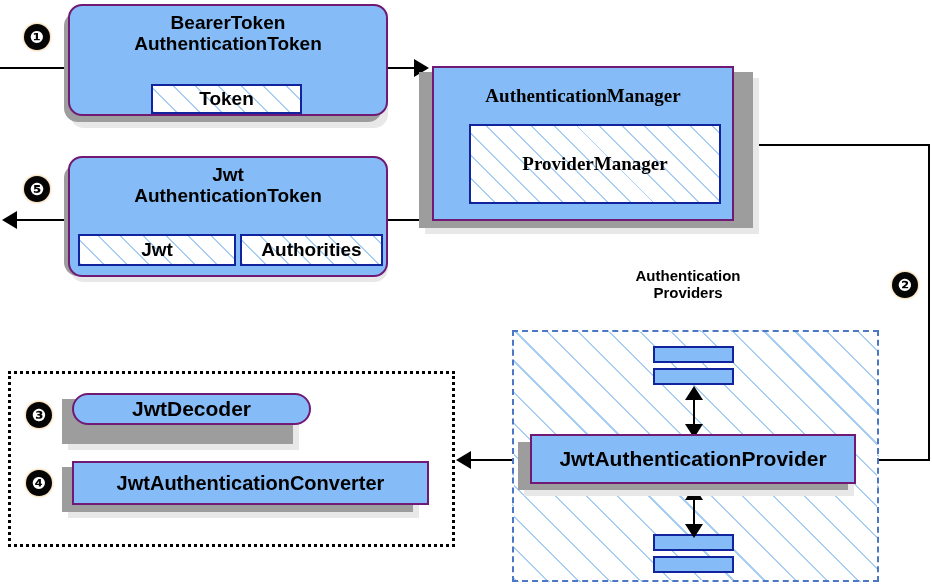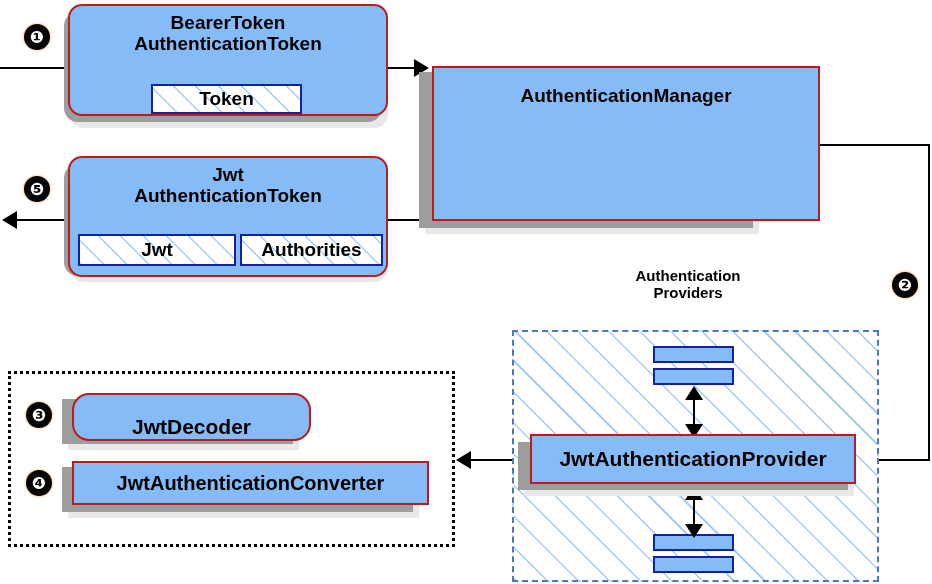--- a/index.html
+++ b/index.html
@@ -16,21 +16,21 @@
   }
 
   
   .sh-dark{position:absolute;background:#9d9d9d;}
   .sh-light{position:absolute;background:#e8e8e8;}
 
   
   .node{
     position:absolute;
     background:#85bcf7;
-    border:2px solid #b91c1c;
+    border:2px solid #701a75;
     box-sizing:border-box;
     display:flex;
     flex-direction:column;
     align-items:center;
     color:#000;
     font-weight:bold;
   }
   .node.round{border-radius:14px;}
   .node-title{
     text-align:center;
@@ -166,35 +166,38 @@
     <div class="hatch" style="position:absolute;left:8px;top:76px;width:158px;height:32px;font-size:19px;">
       <span>Jwt</span>
     </div>
     <div class="hatch" style="position:absolute;left:170px;top:76px;width:143px;height:32px;font-size:19px;align-items:center;">
       <span>Authorities</span>
     </div>
   </div>
 
   <div class="sh-light" style="left:425px;top:78px;width:334px;height:156px;"></div>
   <div class="sh-dark" style="left:419px;top:72px;width:334px;height:156px;"></div>
-  <div class="node" style="left:432px;top:66px;width:388px;height:155px;">
+  <div class="node" style="left:432px;top:66px;width:302px;height:155px;font-family:Liberation Serif, serif;">
     <div class="node-title" style="font-size:19px;margin-top:17px;">AuthenticationManager</div>
+    <div class="hatch" style="position:absolute;left:35px;top:56px;width:252px;height:80px;font-size:19px;">
+      <span>ProviderManager</span>
+    </div>
   </div>
 
   <div class="sh-light" style="left:524px;top:448px;width:330px;height:48px;"></div>
   <div class="sh-dark" style="left:518px;top:442px;width:330px;height:48px;"></div>
   <div class="node" style="left:530px;top:434px;width:326px;height:50px;justify-content:center;">
     <div class="node-title" style="font-size:21px;">JwtAuthenticationProvider</div>
   </div>
 
   <div class="dotbox" style="left:8px;top:371px;width:447px;height:176px;"></div>
 
   <div class="sh-light" style="left:68px;top:405px;width:231px;height:45px;"></div>
   <div class="sh-dark" style="left:62px;top:399px;width:231px;height:45px;"></div>
-  <div class="node" style="left:72px;top:393px;width:239px;height:48px;justify-content:flex-end;border-radius:17px;">
+  <div class="node" style="left:72px;top:393px;width:239px;height:32px;justify-content:center;border-radius:17px;">
     <div class="node-title" style="font-size:21px;">JwtDecoder</div>
   </div>
 
   <div class="sh-light" style="left:68px;top:473px;width:351px;height:45px;"></div>
   <div class="sh-dark" style="left:62px;top:467px;width:351px;height:45px;"></div>
   <div class="node" style="left:72px;top:461px;width:357px;height:44px;justify-content:center;">
     <div class="node-title" style="font-size:20px;">JwtAuthenticationConverter</div>
   </div>
 
   <div class="bullet" style="left:24px;top:24px;">❶</div>

